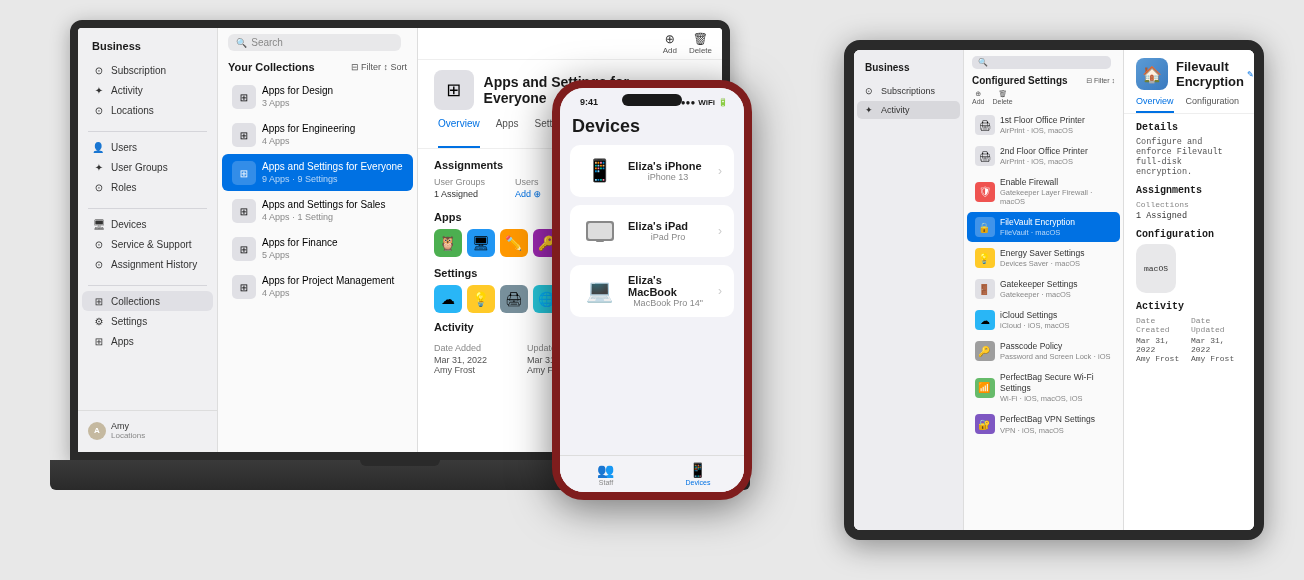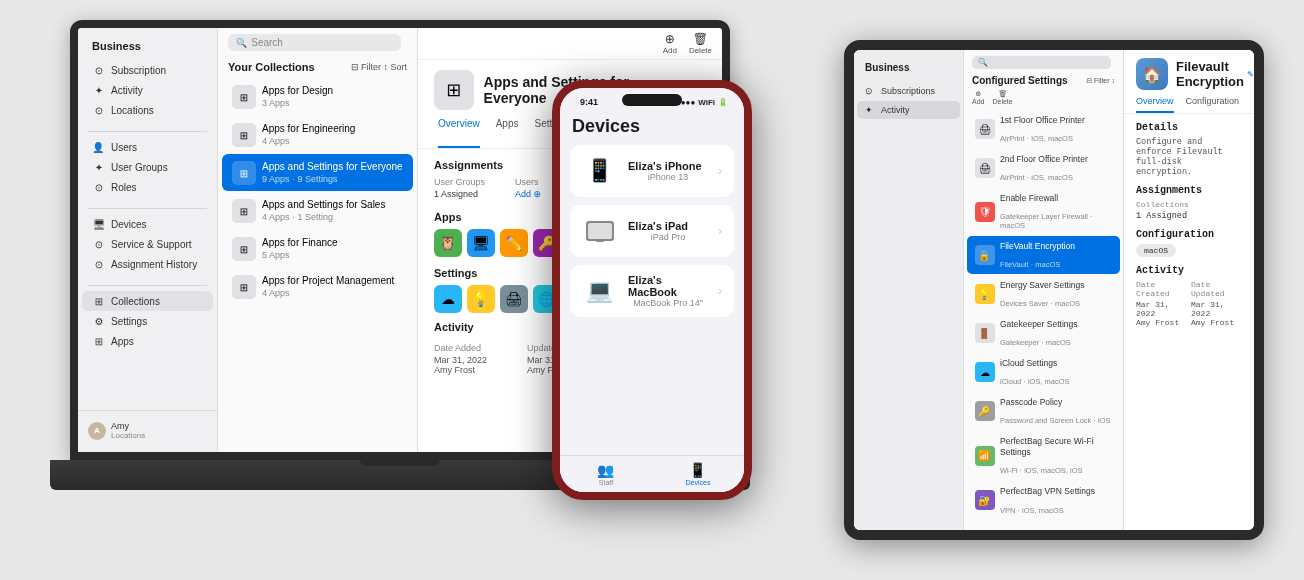--- a/index.html
+++ b/index.html
@@ -522,21 +522,21 @@
       border-radius: 4px;
       margin-right: 5px;
       display: flex;
       align-items: center;
       justify-content: center;
       font-size: 10px;
       flex-shrink: 0;
     }
     .tablet-list-item .tli-text { font-size: 8.5px; color: #333; line-height: 1.3; }
     .tablet-list-item.selected .tli-text { color: #fff; }
-    .tli-sub { font-size: 7.5px; color: #888; margin-top: 8px; }
+    .tli-sub { font-size: 7.5px; color: #888; }
     .tablet-list-item.selected .tli-sub { color: rgba(255,255,255,0.7); }
 
     .tablet-main {
       flex: 1;
       background: #fff;
       overflow: hidden;
       display: flex;
       flex-direction: column;
     }
     .tablet-main-header {
@@ -601,21 +601,21 @@
     }
     .tablet-assign-label { font-size: 8px; color: #888; margin-bottom: 2px; }
     .tablet-assign-value { font-size: 8.5px; color: #333; }
     .tablet-config-row {
       margin-bottom: 8px;
     }
     .tablet-config-value {
       display: inline-block;
       background: #e8e8ea;
       border-radius: 10px;
-      padding: 2px 8px;
+      padding: 20px 8px;
       font-size: 8px;
       color: #333;
     }
     .tablet-activity-row {
       display: flex;
       gap: 4px;
     }
     .tablet-act-col { font-size: 8px; color: #555; }
     .tablet-act-label { color: #888; margin-bottom: 2px; }
     .tablet-toolbar-btn {

